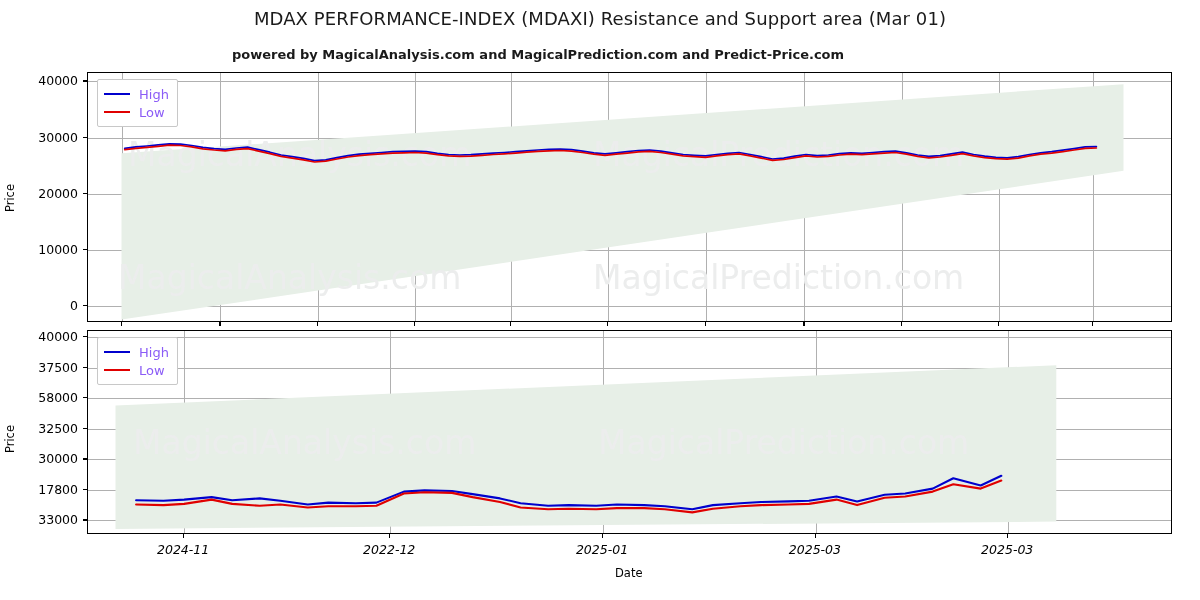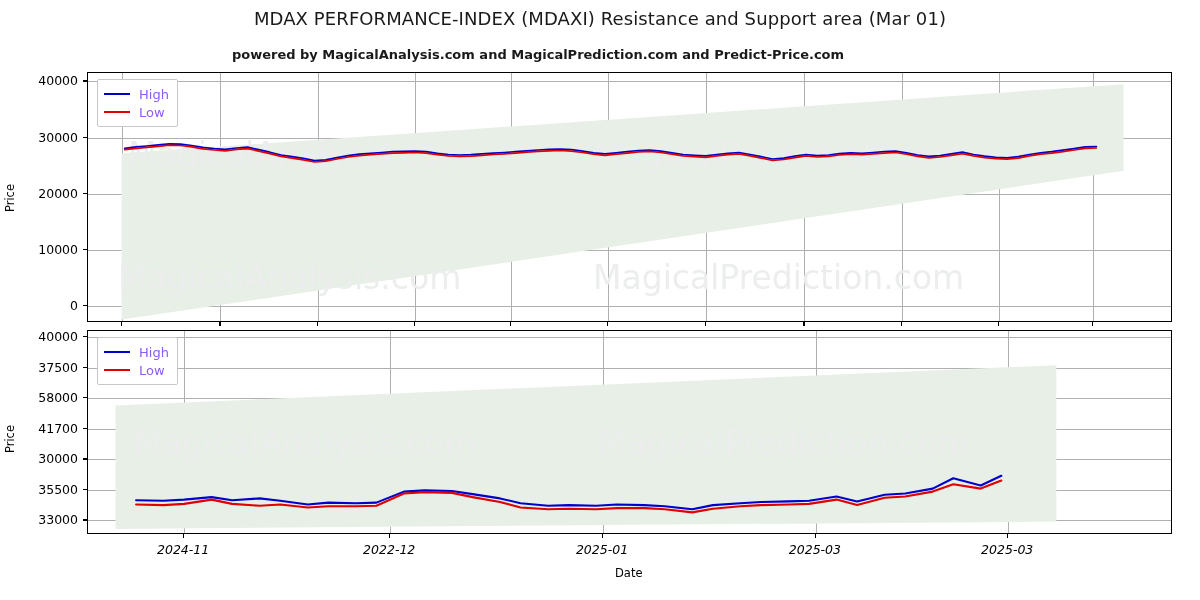--- a/index.html
+++ b/index.html
@@ -141,25 +141,25 @@
         <svg class="series" width="1085" height="204">
           <polyline points="48.1,169.2 75.5,169.8 96.1,168.6 123.6,166.1 144.2,169.2 171.7,167.4 192.3,169.8 219.7,173.5 240.3,171.6 267.8,172.2 288.4,171.6 315.9,160.6 336.5,159.4 364.0,160.0 384.6,163.1 412.0,167.4 432.6,172.2 460.1,174.7 480.7,174.1 508.2,174.7 528.8,173.5 556.2,174.1 576.8,175.3 604.3,178.3 624.9,174.1 652.4,172.2 673.0,171.0 700.4,170.4 721.0,169.8 748.5,165.5 769.1,170.4 796.6,163.7 817.2,162.5 844.7,157.6 865.3,147.2 892.7,154.5 913.3,144.8" fill="none" stroke="#0000cd" stroke-width="2.1" stroke-linejoin="round" stroke-linecap="round"></polyline>
           <polyline points="48.1,173.5 75.5,174.1 96.1,172.9 123.6,168.6 144.2,172.9 171.7,174.7 192.3,173.5 219.7,176.5 240.3,175.3 267.8,175.3 288.4,174.7 315.9,162.5 336.5,161.2 364.0,161.9 384.6,166.1 412.0,171.0 432.6,176.5 460.1,178.3 480.7,177.7 508.2,178.3 528.8,177.1 556.2,177.1 576.8,178.3 604.3,181.4 624.9,177.7 652.4,175.3 673.0,174.1 700.4,173.5 721.0,172.9 748.5,168.6 769.1,174.1 796.6,166.7 817.2,165.5 844.7,160.6 865.3,153.3 892.7,157.6 913.3,149.6" fill="none" stroke="#e00000" stroke-width="2.1" stroke-linejoin="round" stroke-linecap="round"></polyline>
         </svg>
       </div>
     <div class="axisname ytitle" style="left:-4px;top:102px;">Price</div>
     <div class="axisname" style="left:615px;top:236px;">Date</div>
   <div class="tick y" style="left: 83px; top: 189.3px;"></div>
       <div class="ylab" style="left: 0px; width: 78px; top: 189.3px;">33000</div>
       <div class="tick y" style="left: 83px; top: 158.8px;"></div>
-      <div class="ylab" style="left: 0px; width: 78px; top: 158.8px;">35500</div>
+      <div class="ylab" style="left: 0px; width: 78px; top: 158.8px;">17800</div>
       <div class="tick y" style="left: 83px; top: 128.3px;"></div>
       <div class="ylab" style="left: 0px; width: 78px; top: 128.3px;">30000</div>
       <div class="tick y" style="left: 83px; top: 97.7px;"></div>
-      <div class="ylab" style="left: 0px; width: 78px; top: 97.7px;">41700</div>
+      <div class="ylab" style="left: 0px; width: 78px; top: 97.7px;">32500</div>
       <div class="tick y" style="left: 83px; top: 67.2px;"></div>
       <div class="ylab" style="left: 0px; width: 78px; top: 67.2px;">58000</div>
       <div class="tick y" style="left: 83px; top: 36.6px;"></div>
       <div class="ylab" style="left: 0px; width: 78px; top: 36.6px;">37500</div>
       <div class="tick y" style="left: 83px; top: 6.1px;"></div>
       <div class="ylab" style="left: 0px; width: 78px; top: 6.1px;">40000</div>
       <div class="tick x" style="left: 183.1px; top: 204px;"></div>
       <div class="xlab" style="left: 183.1px; top: 212px;">2024-11</div>
       <div class="tick x" style="left: 389.2px; top: 204px;"></div>
       <div class="xlab" style="left: 389.2px; top: 212px;">2022-12</div>

